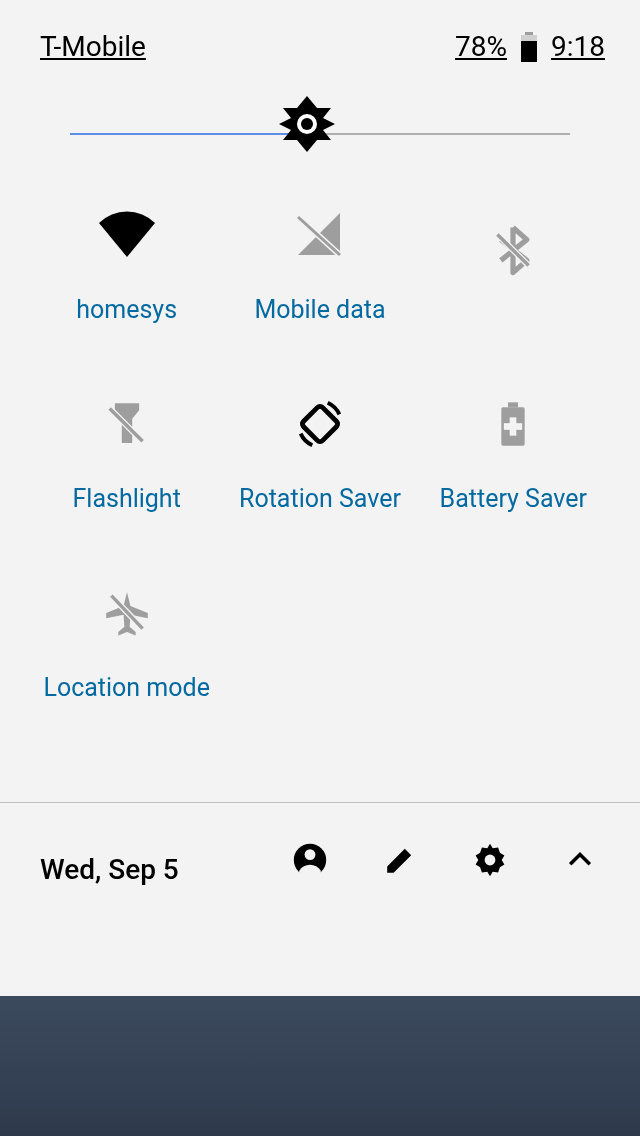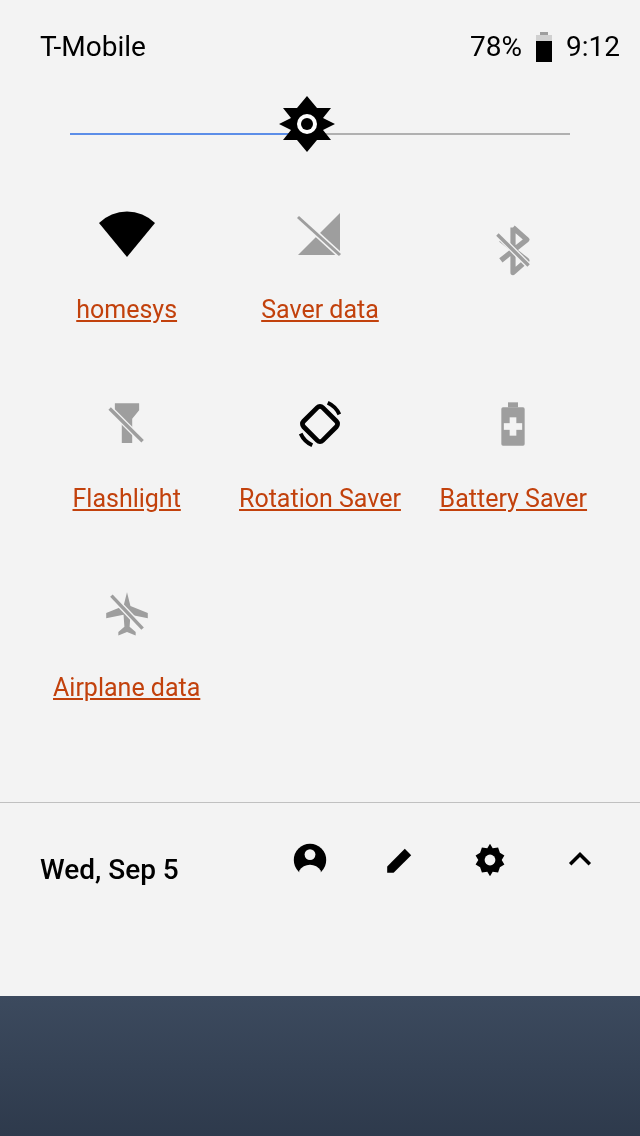--- a/index.html
+++ b/index.html
@@ -8,21 +8,22 @@
       height: 1136px;
       font-family: -apple-system, BlinkMacSystemFont, 'Segoe UI', Roboto, sans-serif;
       background: #f3f3f3;
       overflow: hidden;
       position: relative;
     }
     .status-bar {
       display: flex;
       justify-content: space-between;
       align-items: center;
-      padding: 30px 20px 20px 40px;
+      padding: 30px 35px 20px 40px;
+      text-decoration: underline;
     }
     .carrier {
       font-size: 28px;
       color: #000;
     }
     .status-right {
       display: flex;
       align-items: center;
       gap: 12px;
       font-size: 28px;
@@ -75,23 +76,22 @@
     .tile-icon {
       width: 60px;
       height: 60px;
       display: flex;
       align-items: center;
       justify-content: center;
       margin-bottom: 30px;
     }
     .tile-label {
       font-size: 25px;
-      color: #c2410c;
+      color: #0369a1;
       text-align: right;
-      text-decoration: underline;
     }
     .bottom-divider {
       height: 1px;
       background: #c0c0c0;
       margin-top: 60px;
     }
     .bottom-bar {
       display: flex;
       align-items: center;
       padding: 30px 40px;
@@ -128,21 +128,21 @@
   <span class="carrier">T-Mobile</span>
   <div class="status-right">
     <span>78%</span>
     <span class="battery-icon">
       <svg viewBox="0 0 20 30" width="20" height="30">
         <rect x="6" y="0" width="8" height="3" fill="#9e9e9e"></rect>
         <rect x="2" y="3" width="16" height="27" fill="#d0d0d0"></rect>
         <rect x="2" y="9" width="16" height="21" fill="#000"></rect>
       </svg>
     </span>
-    <span>9:12</span>
+    <span>9:18</span>
   </div>
 </div>
 
 <div class="slider-container">
   <div class="slider-track">
     <div class="slider-fill"></div>
   </div>
   <div class="slider-thumb">
     <svg viewBox="0 0 60 60" width="60" height="60">
       <polygon points="30,2 40,14 54,14 46,24 58,30 46,36 54,46 40,46 30,58 20,46 6,46 14,36 2,30 14,24 6,14 20,14" fill="#000"></polygon>
@@ -165,21 +165,21 @@
   </div>
 
   <div class="tile">
     <div class="tile-icon">
       <svg viewBox="0 0 60 60" width="60" height="60">
         <path d="M 8 50 L 50 50 L 50 8 Z" fill="#9e9e9e"></path>
         <line x1="6" y1="10" x2="52" y2="52" stroke="#f3f3f3" stroke-width="6"></line>
         <line x1="8" y1="12" x2="50" y2="50" stroke="#9e9e9e" stroke-width="3"></line>
       </svg>
     </div>
-    <span class="tile-label">Saver data</span>
+    <span class="tile-label">Mobile data</span>
   </div>
 
   <div class="tile">
     <div class="tile-icon">
       <svg viewBox="0 0 60 60" width="52" height="52">
         <path d="M 30 4 L 30 56 L 46 42 L 16 18 M 30 4 L 46 18 L 16 42" fill="none" stroke="#9e9e9e" stroke-width="6" stroke-linejoin="round"></path>
         <line x1="10" y1="10" x2="50" y2="50" stroke="#f3f3f3" stroke-width="7"></line>
         <line x1="12" y1="12" x2="48" y2="48" stroke="#9e9e9e" stroke-width="4"></line>
       </svg>
     </div>
@@ -222,21 +222,21 @@
 
 
   <div class="tile">
     <div class="tile-icon">
       <svg viewBox="0 0 60 60" width="52" height="52">
         <path d="M 30 6 L 34 22 L 54 30 L 54 36 L 34 32 L 33 46 L 40 52 L 40 56 L 30 52 L 20 56 L 20 52 L 27 46 L 26 32 L 6 36 L 6 30 L 26 22 Z" fill="#9e9e9e"></path>
         <line x1="10" y1="8" x2="50" y2="50" stroke="#f3f3f3" stroke-width="7"></line>
         <line x1="12" y1="10" x2="48" y2="48" stroke="#9e9e9e" stroke-width="4"></line>
       </svg>
     </div>
-    <span class="tile-label">Airplane data</span>
+    <span class="tile-label">Location mode</span>
   </div>
 
 </div>
 
 <div class="bottom-divider"></div>
 
 <div class="bottom-bar">
   <span class="date-label">Wed, Sep 5</span>
   <div class="bottom-icon">
     <svg viewBox="0 0 40 40" width="36" height="36">

